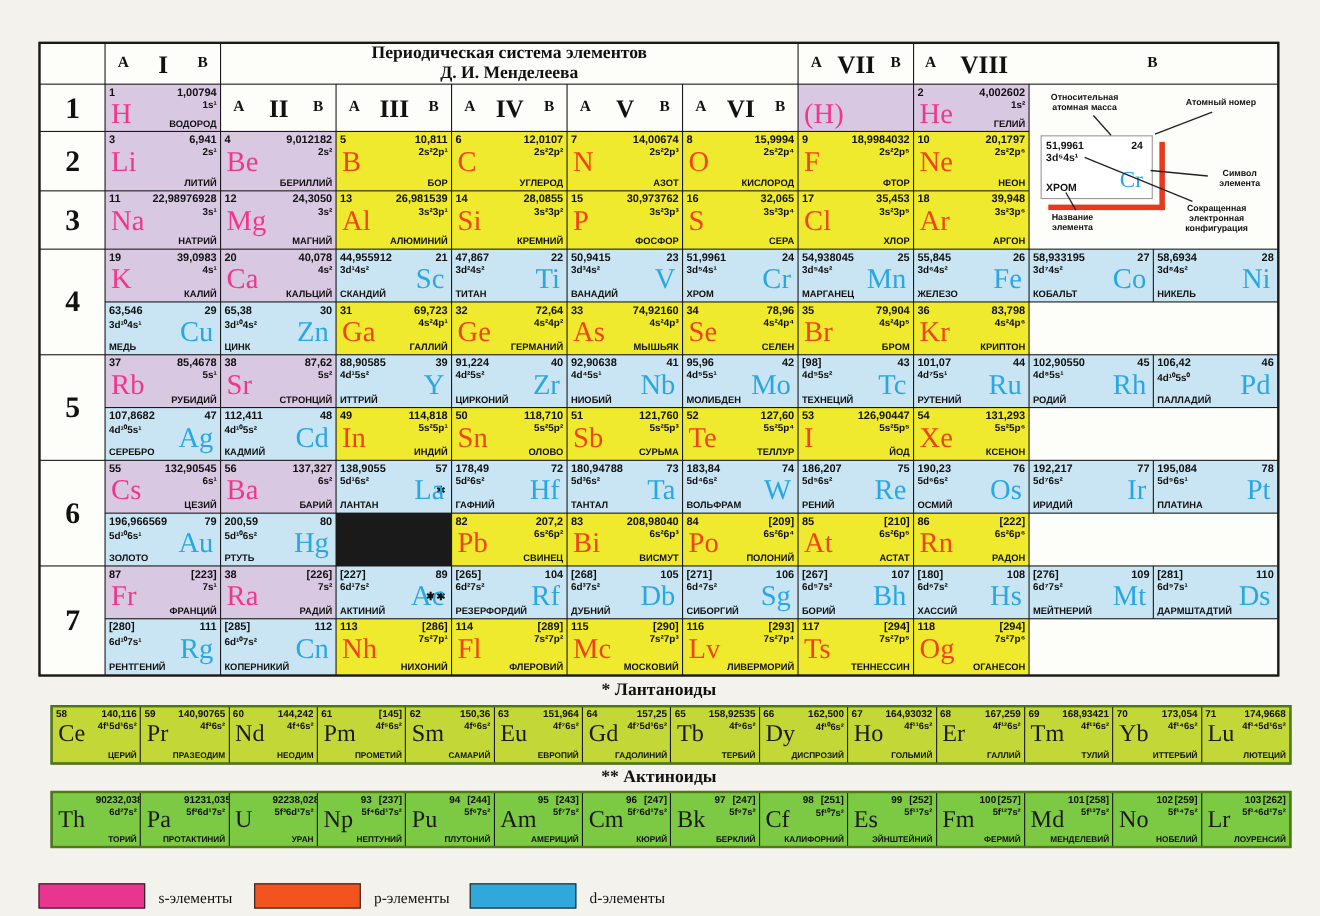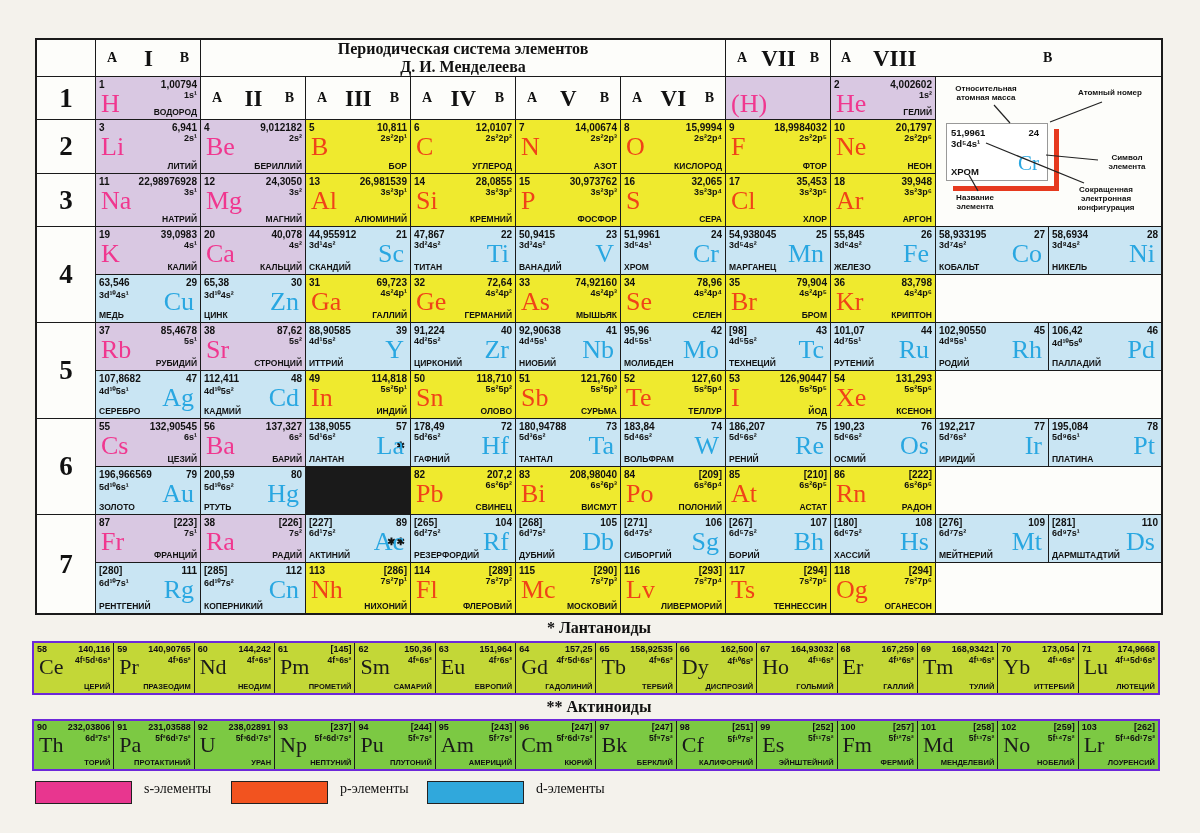--- a/index.html
+++ b/index.html
@@ -19,21 +19,21 @@
   .title-cell{display:flex;flex-direction:column;align-items:center;justify-content:center;
               font:bold 16px/1.12 "Liberation Serif",serif;text-align:center;}
   .g8cell{position:relative;display:flex;align-items:center;}
   .g8cell .ga{font:bold 14px "Liberation Serif",serif;position:absolute;left:10px;}
   .g8cell .gn{font:bold 23px/1 "Liberation Serif",serif;position:absolute;left:42px;}
   .g8cell .gb{font:bold 14px "Liberation Serif",serif;position:absolute;left:212px;}
   
   .cell{position:relative;overflow:hidden;}
   .t-s{background:var(--s-bg);} .t-p{background:var(--p-bg);}
   .t-d{background:var(--d-bg);}
-  .f-lant{background:var(--lant-bg);} .f-act{background:var(--act-bg);}
+  .f-lant{background:var(--lant-bg);} .f-act{background:var(--act-bg);padding-left:36px;}
   .top{display:flex;justify-content:space-between;padding:2px 3px 0;
        font:bold 10px/1.1 "Liberation Sans",sans-serif;}
   .t-d .top{flex-direction:row-reverse;}
   .cfg{position:absolute;top:13px;right:3px;font:bold 9px "Liberation Sans",sans-serif;}
   .t-d .cfg{left:3px;right:auto;}
   .sym{position:absolute;left:5px;top:14px;font:26px/1 "Liberation Serif",serif;}
   .t-s .sym{color:var(--s-sym);} .t-p .sym{color:var(--p-sym);} .t-d .sym{color:var(--d-sym);}
   .t-f .sym{color:var(--f-sym);}
   .t-d .sym{left:auto;right:6px;}
   .name{position:absolute;bottom:2px;right:3px;font:bold 8.5px "Liberation Sans",sans-serif;
@@ -61,28 +61,28 @@
   .ex-num{position:absolute;right:8px;top:3px;font:bold 9.5px "Liberation Sans",sans-serif;}
   .ex-cfg{position:absolute;left:4px;top:14px;font:bold 9.5px "Liberation Sans",sans-serif;}
   .ex-sym{position:absolute;right:8px;bottom:6px;font:21px/1 "Liberation Serif",serif;
           color:var(--d-sym);}
   .ex-name{position:absolute;left:4px;bottom:3px;font:bold 9.5px "Liberation Sans",sans-serif;}
   .an-lines{position:absolute;left:0;top:0;pointer-events:none;}
   
   .sec-title{position:absolute;left:35px;width:1128px;text-align:center;
              font:bold 16px "Liberation Serif",serif;}
   #sec-lant{top:619px;} #sec-act{top:698px;}
-  .f-grid{position:absolute;left:32px;width:1124px;display:grid;
+  .f-grid{position:absolute;left:46px;width:1124px;display:grid;
           grid-template-columns:repeat(14,1fr);gap:1px;
-          background:#1a1a1a;border:2px solid #6d28d9;}
+          background:#1a1a1a;border:2px solid #4d7c0f;}
   #lant-grid{top:641px;grid-auto-rows:50px;}
   #act-grid{top:719px;grid-auto-rows:48px;}
   
   .color-legend{position:absolute;left:35px;top:781px;display:flex;}
-  .cl-item{display:flex;align-items:flex-start;width:196px;}
+  .cl-item{display:flex;align-items:flex-end;width:196px;margin-top:22px;}
   .cl-swatch{width:95px;height:21px;border:1px solid #222;margin-right:12px;}
   .cl-label{font:14px "Liberation Serif",serif;}
 </style>
 </head>
 <body>
 
 <div class="page">
 
   <div id="main-grid">
 

